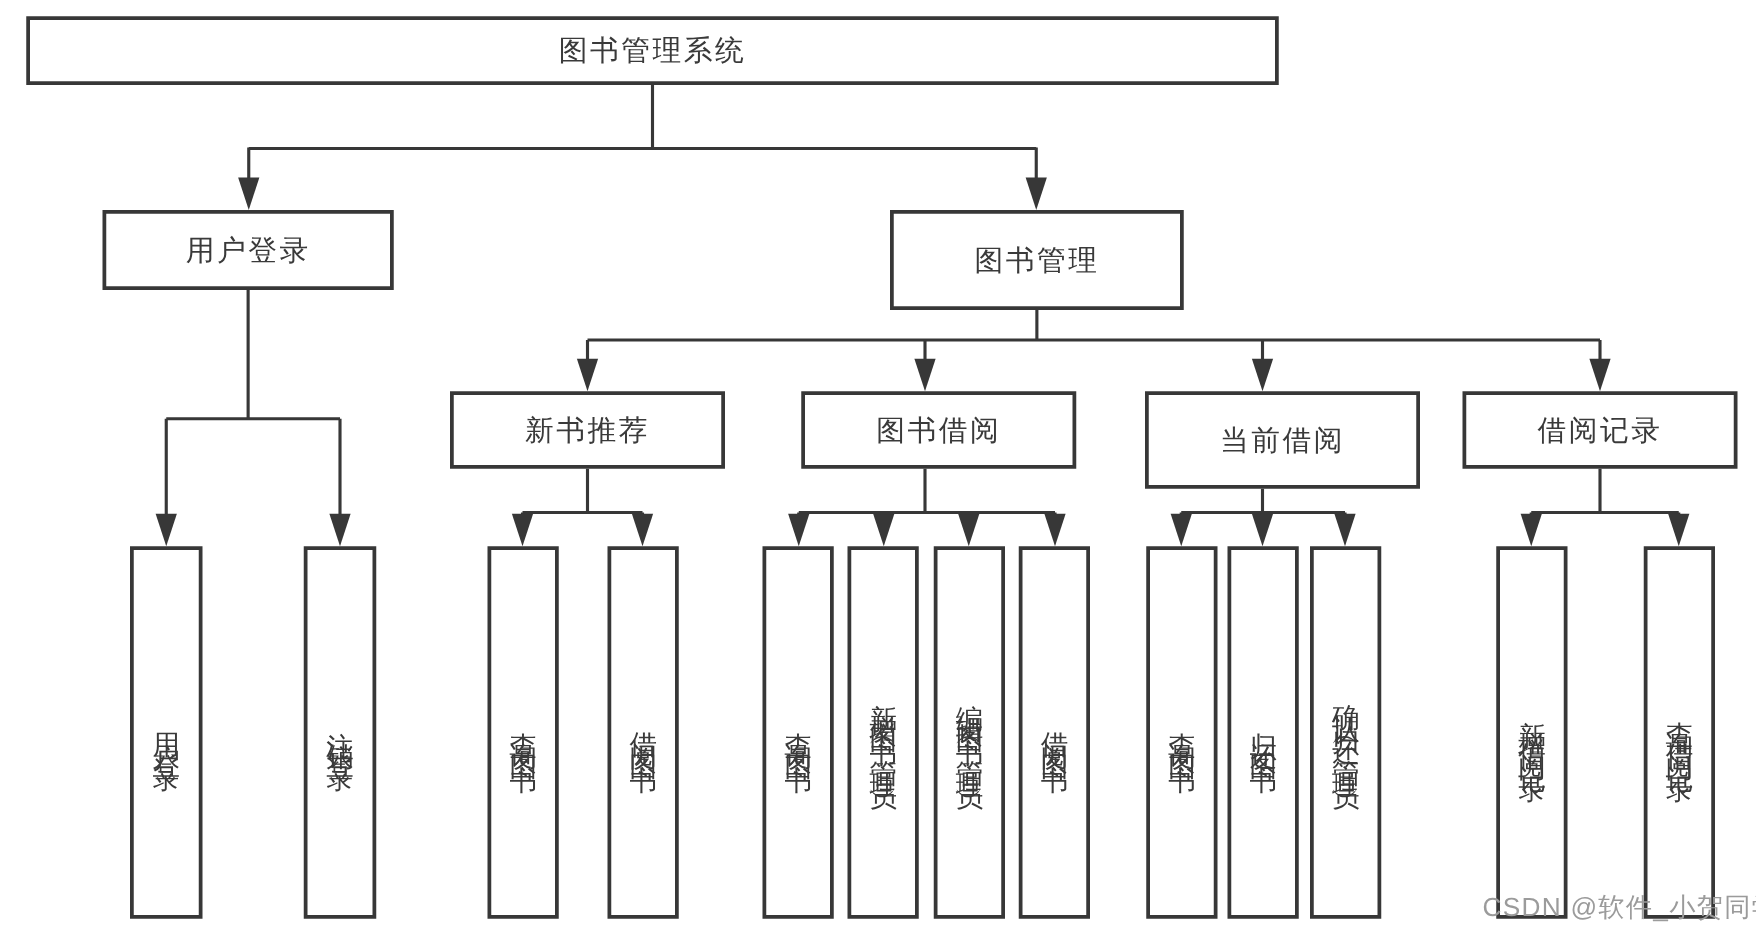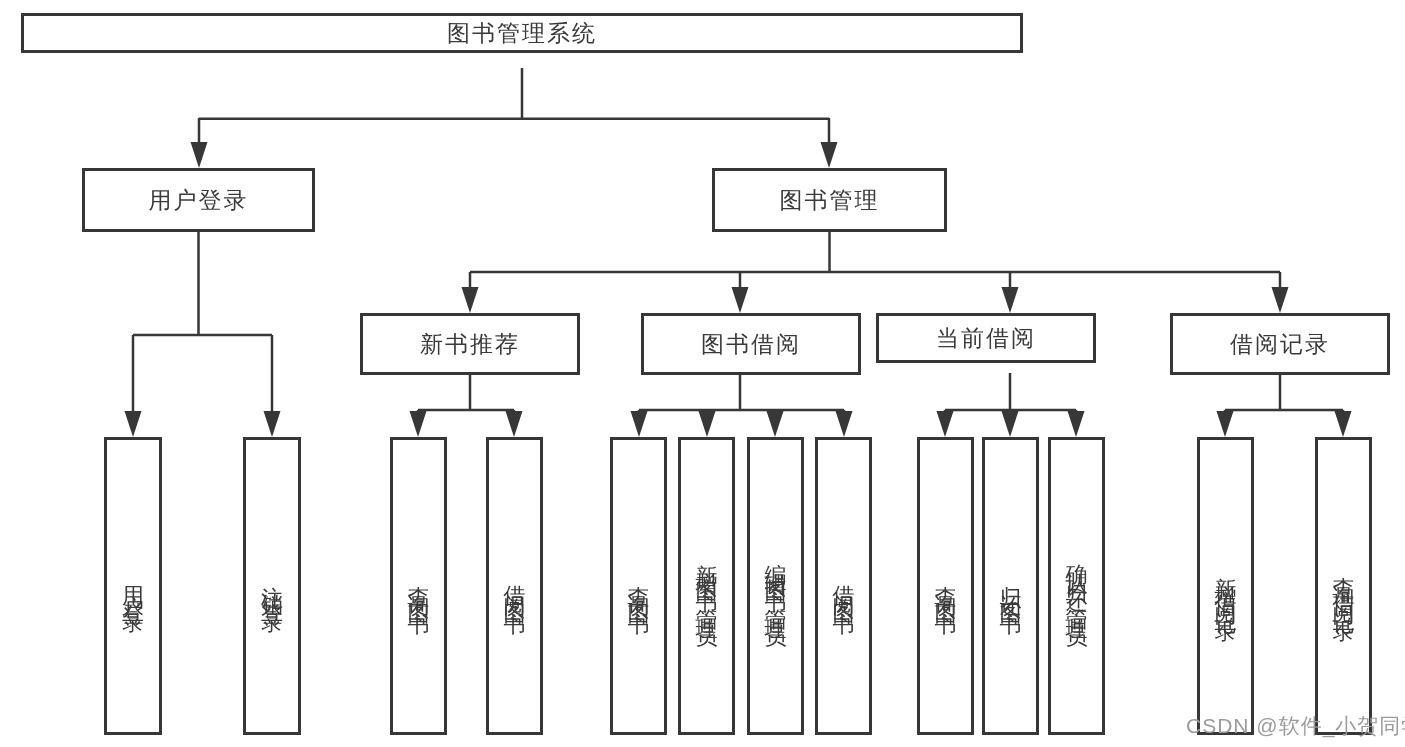--- a/index.html
+++ b/index.html
@@ -100,38 +100,38 @@
       <polygon points="766.5,411 783.5,411 775,437"></polygon>
       <polygon points="835.5,411 852.5,411 844,437"></polygon>
       <polygon points="936.5,411 953.5,411 945,437"></polygon>
       <polygon points="1001.5,411 1018.5,411 1010,437"></polygon>
       <polygon points="1067.5,411 1084.5,411 1076,437"></polygon>
       <polygon points="1216.5,411 1233.5,411 1225,437"></polygon>
       <polygon points="1334.5,411 1351.5,411 1343,437"></polygon>
     </g>
   </svg>
 
-  <div class="node h" style="left:21px; top:13px; width:1002px; height:40px;">
+  <div class="node h" style="left:21px; top:13px; width:1002px; height:55px;">
     <span>图书管理系统</span>
   </div>
 
   <div class="node h" style="left:82px; top:168px; width:233px; height:64px;">
     <span>用户登录</span>
   </div>
-  <div class="node h" style="left:712px; top:168px; width:235px; height:64px;">
+  <div class="node h" style="left:712px; top:168px; width:235px; height:80px;">
     <span>图书管理</span>
   </div>
 
   <div class="node h" style="left:360px; top:313px; width:220px; height:62px;">
     <span>新书推荐</span>
   </div>
   <div class="node h" style="left:630px; top:313px; width:220px; height:62px;margin-left:11px;">
     <span>图书借阅</span>
   </div>
-  <div class="node h" style="left:876px; top:313px; width:220px; height:50px;">
+  <div class="node h" style="left:916px; top:313px; width:220px; height:78px;">
     <span>当前借阅</span>
   </div>
   <div class="node h" style="left:1170px; top:313px; width:220px; height:62px;">
     <span>借阅记录</span>
   </div>
 
   <div class="node v" style="left:104px; top:437px; width:58px; height:298px;">
     <span>用户登录</span>
   </div>
   <div class="node v" style="left:243px; top:437px; width:58px; height:298px;">

